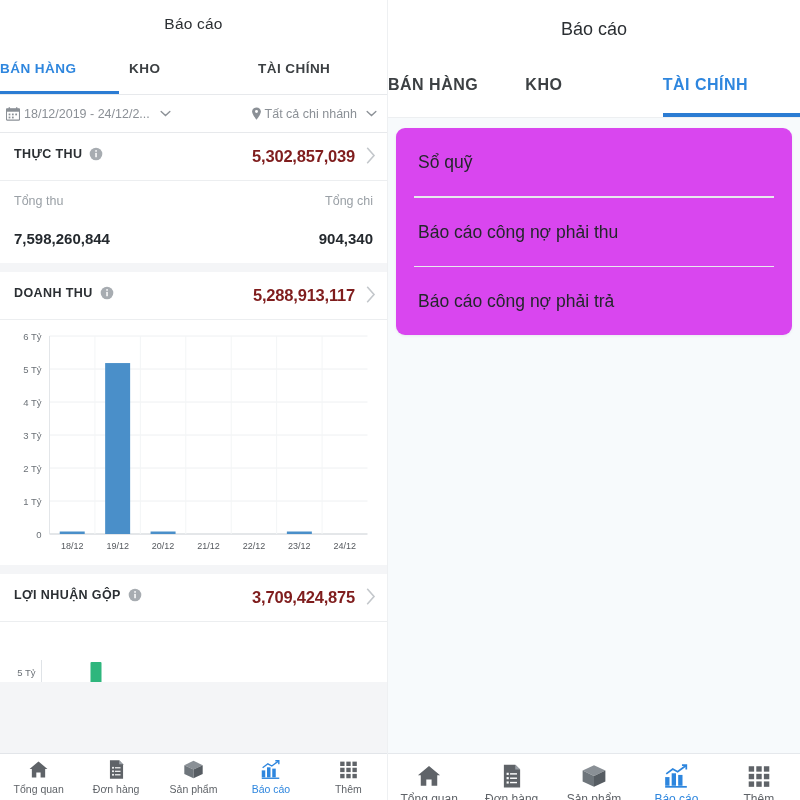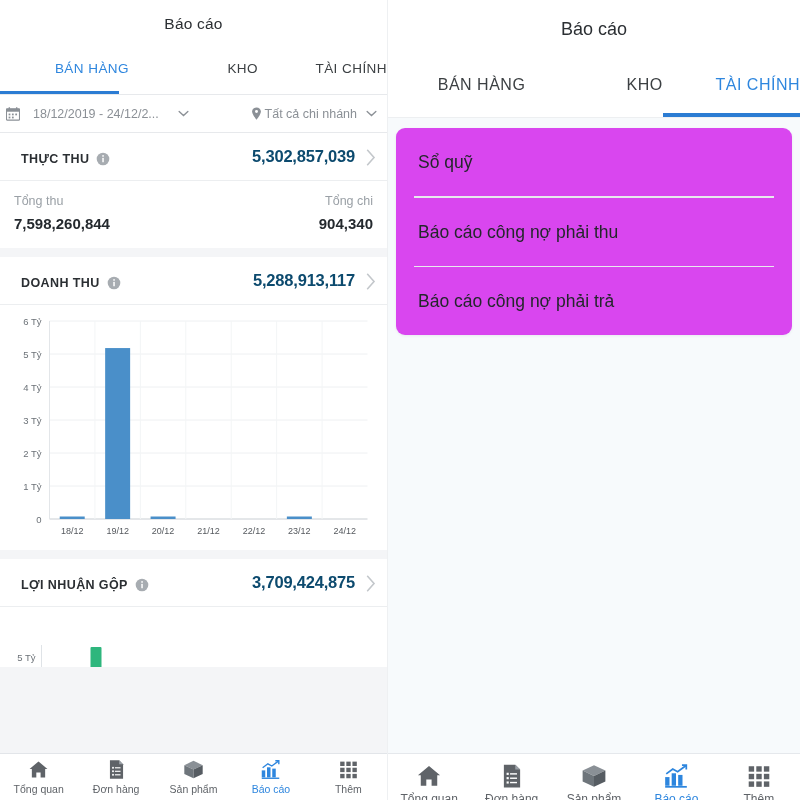--- a/index.html
+++ b/index.html
@@ -26,70 +26,70 @@
     font-size: 15.5px; color: #2b2f33; font-weight: 400;
     letter-spacing: .2px;
   }
   .tabbar {
     height: 48px; background: #ffffff;
     display: flex; align-items: stretch;
     border-bottom: 1px solid #e7e9ec;
     position: relative;
   }
   .tabbar .tab {
-    flex: 1; display: flex; align-items: center; justify-content: flex-end;
+    flex: 1; display: flex; align-items: center; justify-content: flex-start;
     font-size: 13.5px; letter-spacing: .45px; color: #3c4043;
-    position: relative; padding-bottom: 4px;
+    position: relative; padding-bottom: 4px; font-weight: bold;
   }
   .tabbar .tab.active { color: #2e86de; }
   .tabbar .tab.active::after {
     content: ""; position: absolute; left: 0; right: 0; bottom: 0;
     height: 3px; background: #2b7cd3;
   }
   .panel-left .tabbar .tab.active::after { left: 0; right: 10px; }
 
   .filterbar {
     height: 38px; background: #ffffff;
     display: flex; align-items: center;
     padding: 0 10px 0 6px;
     border-bottom: 1px solid #e7e9ec;
     font-size: 12.5px; color: #8b9096;
   }
-  .filter-left { display: flex; align-items: center; gap: 13px; flex: 1; }
+  .filter-left { display: flex; align-items: center; gap: 4px; flex: 1; }
   .filter-right { display: flex; align-items: center; gap: 3px; }
   .cal-icon { width: 14px; height: 14px; flex: 0 0 14px; display:block; }
   .pin-icon { width: 11px; height: 14px; flex: 0 0 11px; display:block; }
   .chev-dn { width: 11px; height: 7px; display:block; margin-left:6px; }
 
   .scrollarea { position: absolute; top: 133px; left: 0; right: 0; bottom: 47px; overflow: hidden; }
 
   .card {
     background: #ffffff;
     margin-bottom: 9px;
   }
   .card-head {
-    display: flex; align-items: flex-end;
-    padding: 14px 9px 14px 21px;
+    display: flex; align-items: flex-start;
+    padding: 14px 9px 14px 14px;
     border-bottom: 1px solid #eceef0;
   }
   .card-title {
     font-size: 12.5px; font-weight: 700; color: #2b2f33;
     letter-spacing: .4px; text-transform: uppercase;
   }
   .info-icon { width: 14px; height: 14px; margin-left: 7px; flex: 0 0 14px; display:block; }
   .card-value {
     margin-left: auto; font-size: 16.5px; font-weight: 700;
-    color: #0c4a6e; letter-spacing: -.2px;
+    color: #7f1d1d; letter-spacing: -.2px;
   }
   .chev-rt { width: 10px; height: 17px; margin-left: 11px; margin-right: 2px; flex:0 0 10px; display:block; }
 
   .totals { display: flex; padding: 13px 14px 16px 14px; }
   .tot { flex: 1; }
   .tot.right { text-align: right; }
-  .tot-label { font-size: 12.5px; color: #9aa0a6; margin-bottom: 7px; }
+  .tot-label { font-size: 12.5px; color: #9aa0a6; margin-bottom: 22px; }
   .tot-val { font-size: 15px; font-weight: 700; color: #24292e; }
 
   .chartbox { padding: 8px 10px 6px 4px; height: 245px; }
 
   .gross-partial { height: 60px; overflow: hidden; padding: 10px 10px 0 4px; }
 
   
   .bottomnav {
     position: absolute; left: 0; right: 0; bottom: 0;
     height: 47px; background: #ffffff;

